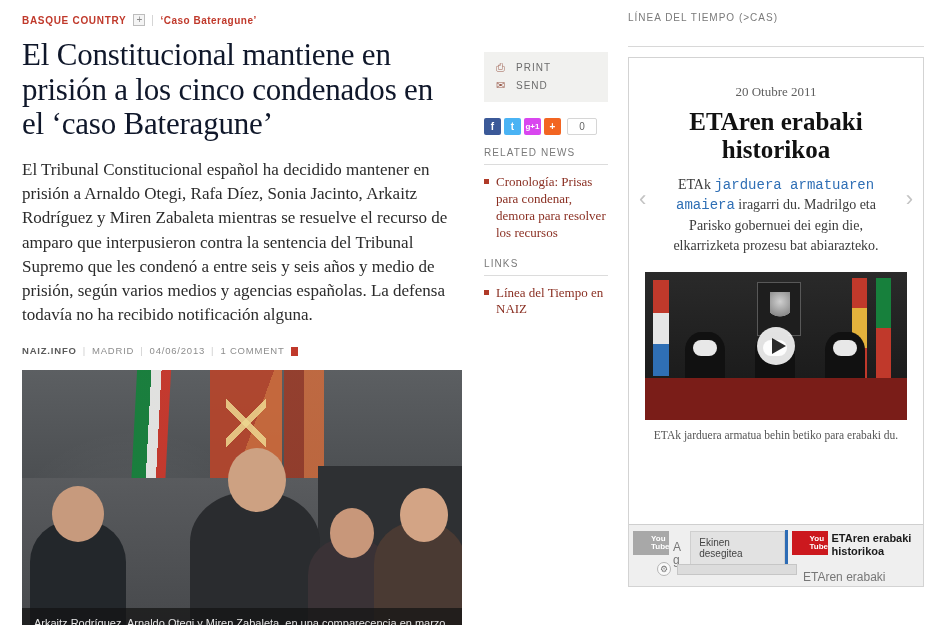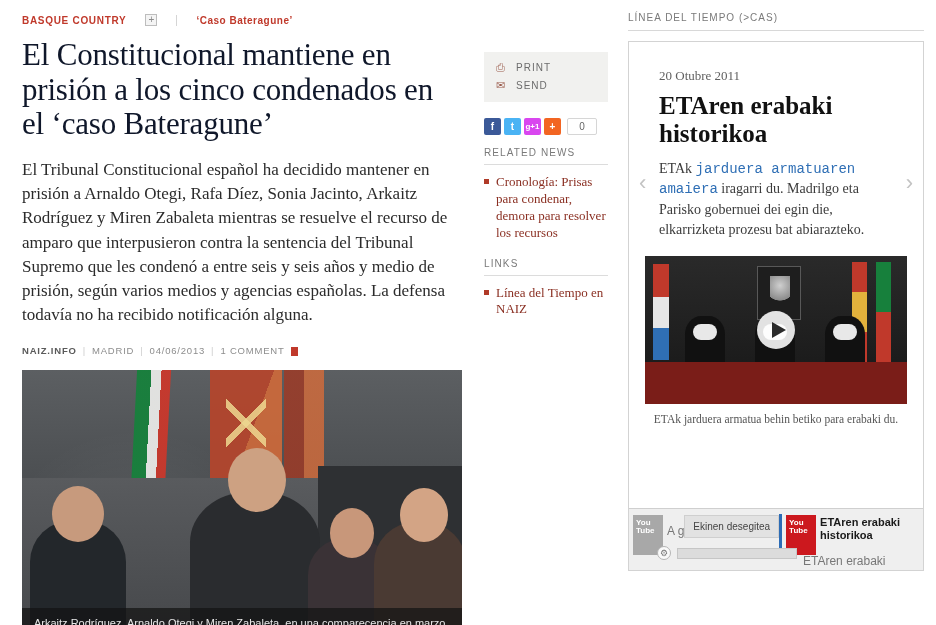--- a/index.html
+++ b/index.html
@@ -18,21 +18,21 @@
 
   
   .main-col {
     position: absolute;
     left: 22px; top: 12px;
     width: 440px;
   }
   .kicker-row {
     display: flex;
     align-items: center;
-    gap: 19px;
+    gap: 7px;
     height: 16px;
     margin-bottom: 10px;
   }
   .kicker {
     font-size: 10px;
     font-weight: bold;
     letter-spacing: 0.7px;
     color: #c0392b;
     text-transform: uppercase;
   }
@@ -242,34 +242,34 @@
     position: absolute;
     left: 628px; top: 12px;
     width: 296px;
   }
   .right-head {
     font-size: 10px;
     letter-spacing: 1px;
     color: #7a7a7a;
     text-transform: uppercase;
     border-bottom: 1px solid #d8d8d8;
-    padding-bottom: 7px;
+    padding-bottom: 23px;
     margin-bottom: 4px;
   }
   .widget {
     position: relative;
     margin-top: 10px;
     border: 1px solid #d3d3d3;
     background: #ffffff;
     height: 530px;
     overflow: hidden;
   }
   .widget-inner {
     padding: 26px 30px 0 30px;
-    text-align: left;
+    text-align: center;
   }
   .w-date {
     font-family: "Liberation Serif", serif;
     font-size: 13px;
     color: #5f5f5f;
     margin-bottom: 8px;
   }
   .w-title {
     font-family: "Liberation Serif", serif;
     font-weight: bold;
@@ -341,27 +341,27 @@
   .yt-strip {
     position: absolute;
     left: 0; right: 0; bottom: 0;
     height: 62px;
     background: #efefef;
     border-top: 1px solid #cfcfcf;
     display: flex;
     align-items: flex-start;
   }
   .yt-badge {
-    width: 30px; height: 40px;
+    width: 30px; height: 24px;
     background: #a8a8a8;
     color: #fff;
     font-size: 8px;
     font-weight: bold;
     line-height: 1;
-    padding: 4px 3px;
+    padding: 4px 18px;
     margin: 6px 4px 0 4px;
   }
   .yt-badge.red { background: #cc181e; }
   .yt-tab {
     margin-top: 6px;
     padding: 5px 8px;
     background: #e2e2e2;
     border: 1px solid #cfcfcf;
     font-size: 10px;
     color: #444;

